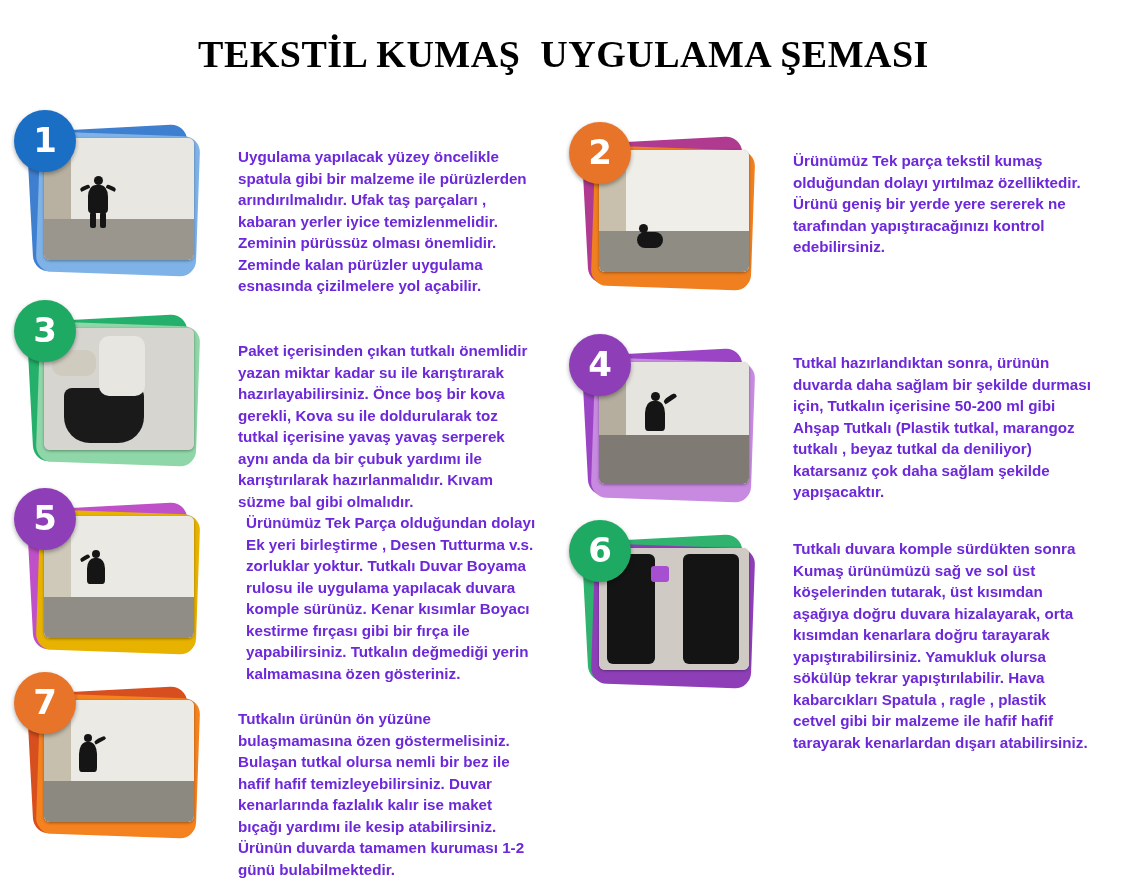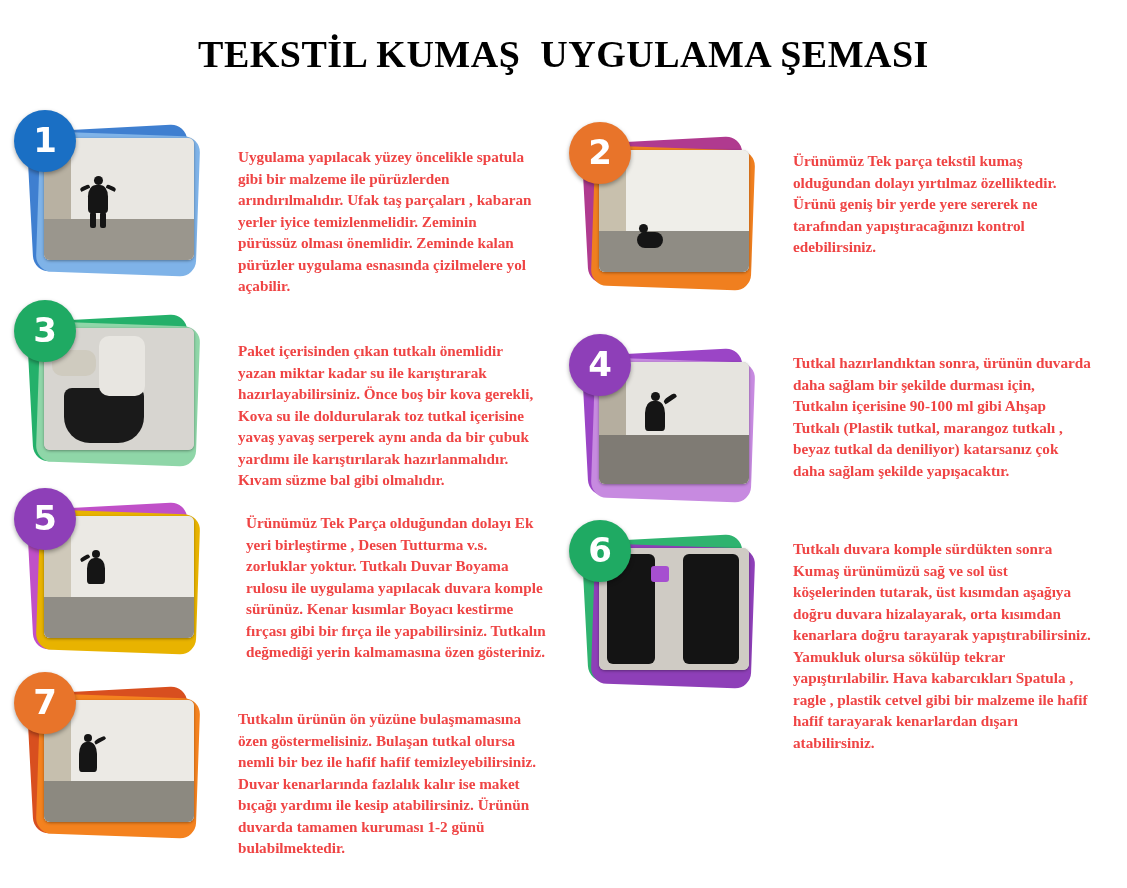--- a/index.html
+++ b/index.html
@@ -68,24 +68,24 @@
     font-family:"DejaVu Sans", sans-serif;
     font-weight:bold;
     font-size:34px;
     box-shadow:0 2px 4px rgba(0,0,0,.35);
     z-index:5;
   }
   .badge span{transform:translateY(-1px);}
 
   .text{
     position:absolute;
-    font-family:Liberation Serif, serif;
+    font-family:Liberation Sans, sans-serif;
     font-size:15.2px;
     line-height:21.5px;
-    color:#ef4444;
+    color:#6d28d9;
     font-weight:bold;
     white-space:pre-line;
   }
 </style>
 </head>
 <body>
 
 <div class="page">
 
   <div class="title">TEKSTİL KUMAŞ  UYGULAMA ŞEMASI</div>
@@ -156,21 +156,21 @@
         <div class="wallL" style="background:#b5ae9f;"></div>
         <div class="floor" style="background:#7f7b74;height:40%;"></div>
         <div class="figure head" style="left:52px;top:30px;width:9px;height:9px;"></div>
         <div class="figure" style="left:46px;top:39px;width:20px;height:30px;"></div>
         <div class="figure" style="left:64px;top:34px;width:14px;height:5px;transform:rotate(-35deg);"></div>
       </div>
       <div class="badge" style="background:#8e3fb8;">
         <span>4</span>
       </div>
     </div>
-    <div class="text" style="left:208px;top:0px;width:300px;">Tutkal hazırlandıktan sonra, ürünün duvarda daha sağlam bir şekilde durması için, Tutkalın içerisine 90-100 ml gibi Ahşap Tutkalı (Plastik tutkal, marangoz tutkalı , beyaz tutkal da deniliyor) katarsanız çok daha sağlam şekilde yapışacaktır.</div>
+    <div class="text" style="left:208px;top:0px;width:300px;">Tutkal hazırlandıktan sonra, ürünün duvarda daha sağlam bir şekilde durması için, Tutkalın içerisine 50-200 ml gibi Ahşap Tutkalı (Plastik tutkal, marangoz tutkalı , beyaz tutkal da deniliyor) katarsanız çok daha sağlam şekilde yapışacaktır.</div>
   </div>
 
   <div class="step" style="left:30px;top:506px;">
     <div class="photo-wrap">
       <div class="frame" style="background:#c050c8;"></div>
       <div class="frame f2" style="background:#e8b300;left:8px;top:6px;"></div>
       <div class="photo">
         <div class="sky" style="background:#ebe9e4;"></div>
         <div class="wallL" style="background:#cfc9ba;"></div>
         <div class="floor" style="background:#908d86;"></div>

